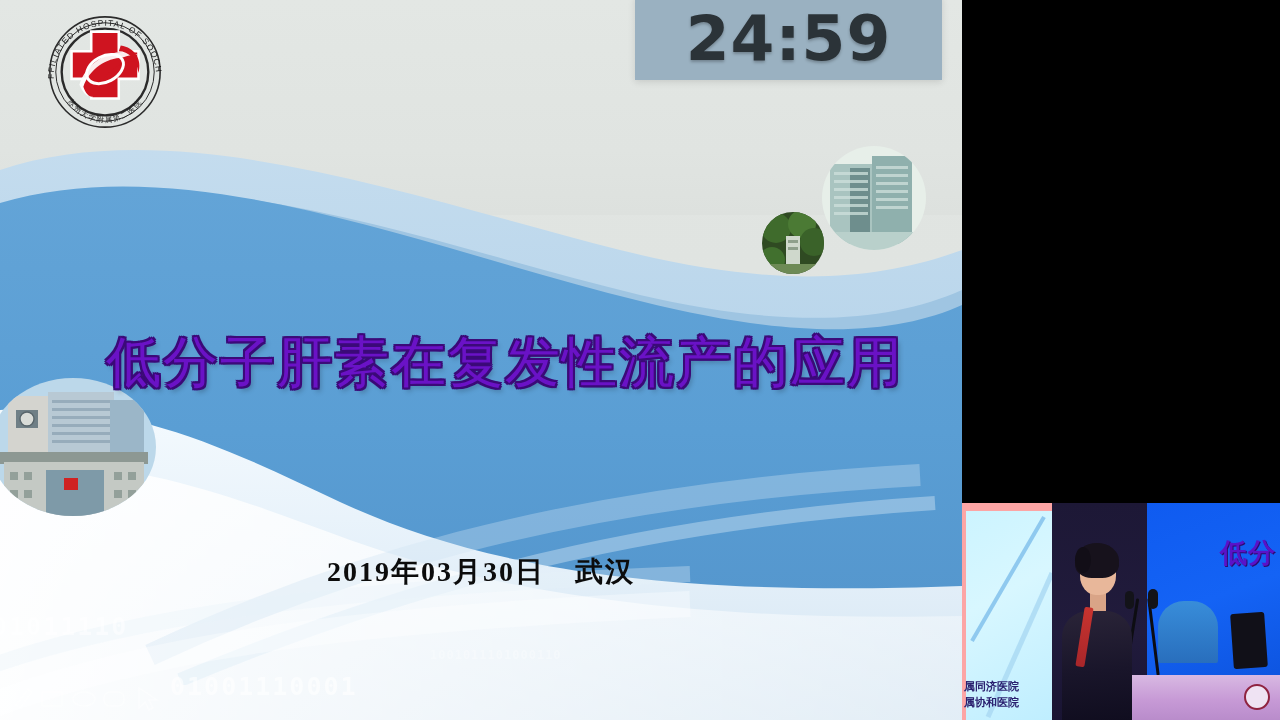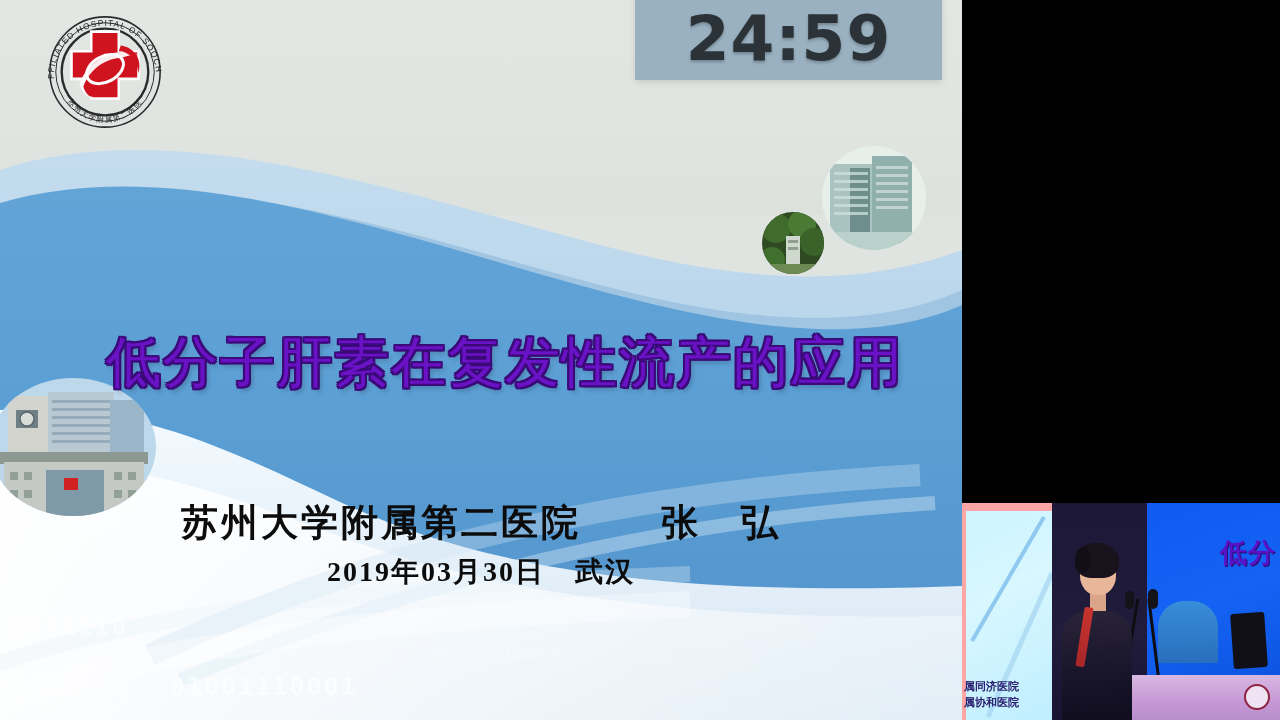--- a/index.html
+++ b/index.html
@@ -269,21 +269,20 @@
         </g>
       </svg>
     </div>
 
     <div class="timer-box">
       <div class="timer-text">24:59</div>
     </div>
 
     <div class="title">低分子肝素在复发性流产的应用</div>
 
-    <div class="pres pres-org">苏州大学附属第二医院　　张　弘</div>
     <div class="pres pres-date">2019年03月30日　武汉</div>
 
     <div class="binary bin1">01011110</div>
     <div class="binary bin2">01001110001</div>
     <div class="binary bin3">1001011101000110</div>
 
     <svg class="icon-strip" viewBox="0 0 165 28">
       <g fill="none" stroke="#ffffff" stroke-width="1.5" opacity=".85">
         <path d="M4,22 L16,6 L20,9 L8,25 Z"></path>
         <rect x="30" y="9" width="20" height="14" rx="1"></rect>

